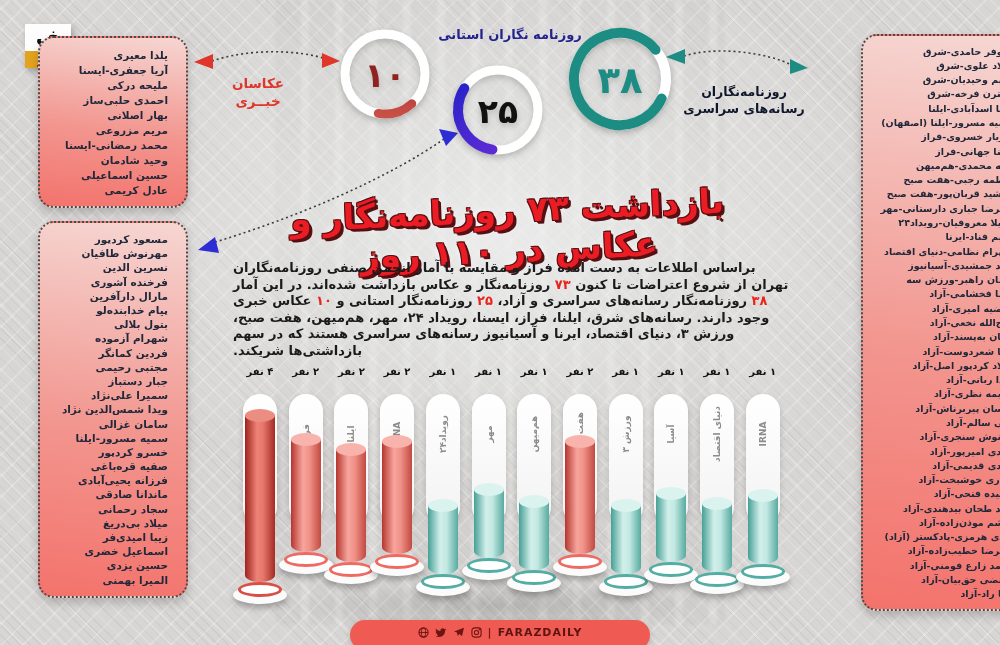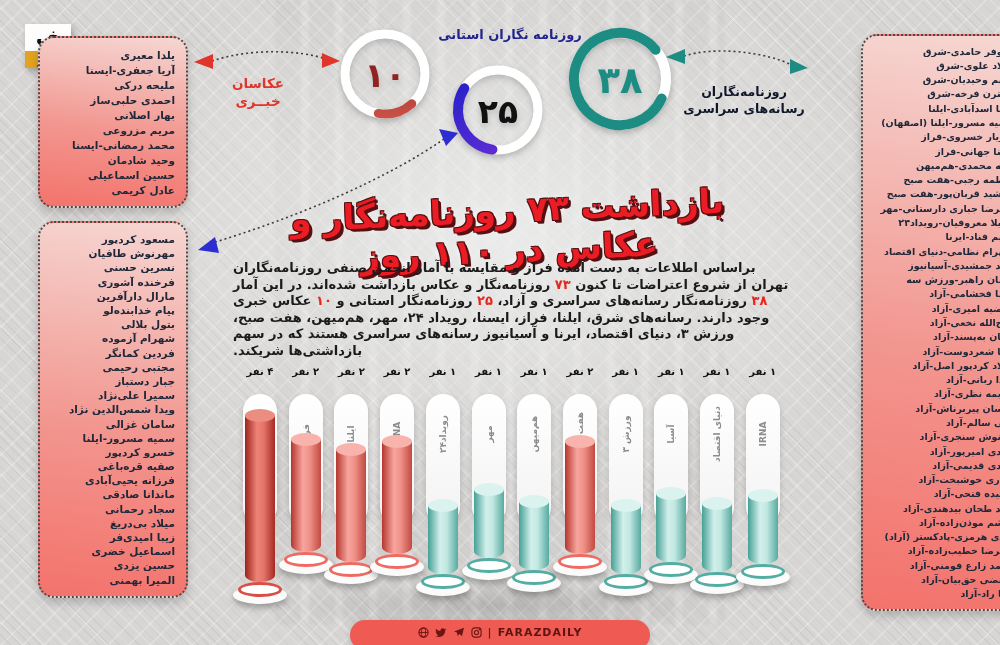--- a/index.html
+++ b/index.html
@@ -18,21 +18,21 @@
 
   
   .logo{position:absolute;left:25px;top:24px;width:46px;text-align:center;box-shadow:2px 3px 6px rgba(0,0,0,.25);}
   .logo-top{background:#fdfdfd;color:#111;font-size:21px;font-weight:bold;height:27px;line-height:29px;}
   .logo-bottom{background:#e2a41f;color:#c71f24;font-size:14px;font-weight:bold;height:17px;line-height:17px;}
 
   
   .panel{position:absolute;border:2px dotted #4a4a4a;border-radius:16px;
     background:linear-gradient(187deg,#f6d6d2 0%,#f2968f 55%,#f3736c 100%);
     box-shadow:0 5px 10px rgba(0,0,0,.18);direction:rtl;display:flex;flex-direction:column;justify-content:space-around;
-    padding:9px 11px;box-sizing:border-box;}
+    padding:9px 18px;box-sizing:border-box;}
   .panel .nm{color:#20283a;font-weight:bold;text-align:right;white-space:nowrap;overflow:hidden;}
   .panel-photogs{left:38px;top:36px;width:150px;height:172px;font-size:10.5px;}
   .panel-prov{left:38px;top:221px;width:150px;height:377px;font-size:10.5px;}
   .panel-natl{left:861px;top:34px;width:164px;height:577px;font-size:9.5px;padding:8px 9px;}
 
   
   .ringsvg{position:absolute;filter:drop-shadow(0 3px 3px rgba(0,0,0,.22));}
   .ringsvg text{font-family:"DejaVu Sans",sans-serif;font-weight:bold;}
 
   .lbl{position:absolute;font-weight:bold;text-align:center;direction:rtl;line-height:1.35;}
@@ -94,21 +94,21 @@
         <div class="nm">بهار اصلانی</div>
         <div class="nm">مریم مزروعی</div>
         <div class="nm">محمد رمضانی-ایسنا</div>
         <div class="nm">وحید شادمان</div>
         <div class="nm">حسین اسماعیلی</div>
         <div class="nm">عادل کریمی</div>
       </div>
     <div class="panel panel-prov" id="panel-provincial">
         <div class="nm">مسعود کردپور</div>
         <div class="nm">مهرنوش طافیان</div>
-        <div class="nm">نسرین حسنی</div>
+        <div class="nm">نسرین الدین</div>
         <div class="nm">فرخنده آشوری</div>
         <div class="nm">مارال دارآفرین</div>
         <div class="nm">پیام خدابنده‌لو</div>
         <div class="nm">بتول بلالی</div>
         <div class="nm">شهرام آزموده</div>
         <div class="nm">فردین کمانگر</div>
         <div class="nm">مجتبی رحیمی</div>
         <div class="nm">جبار دستباز</div>
         <div class="nm">سمیرا علی‌نژاد</div>
         <div class="nm">ویدا شمس‌الدین نژاد</div>

